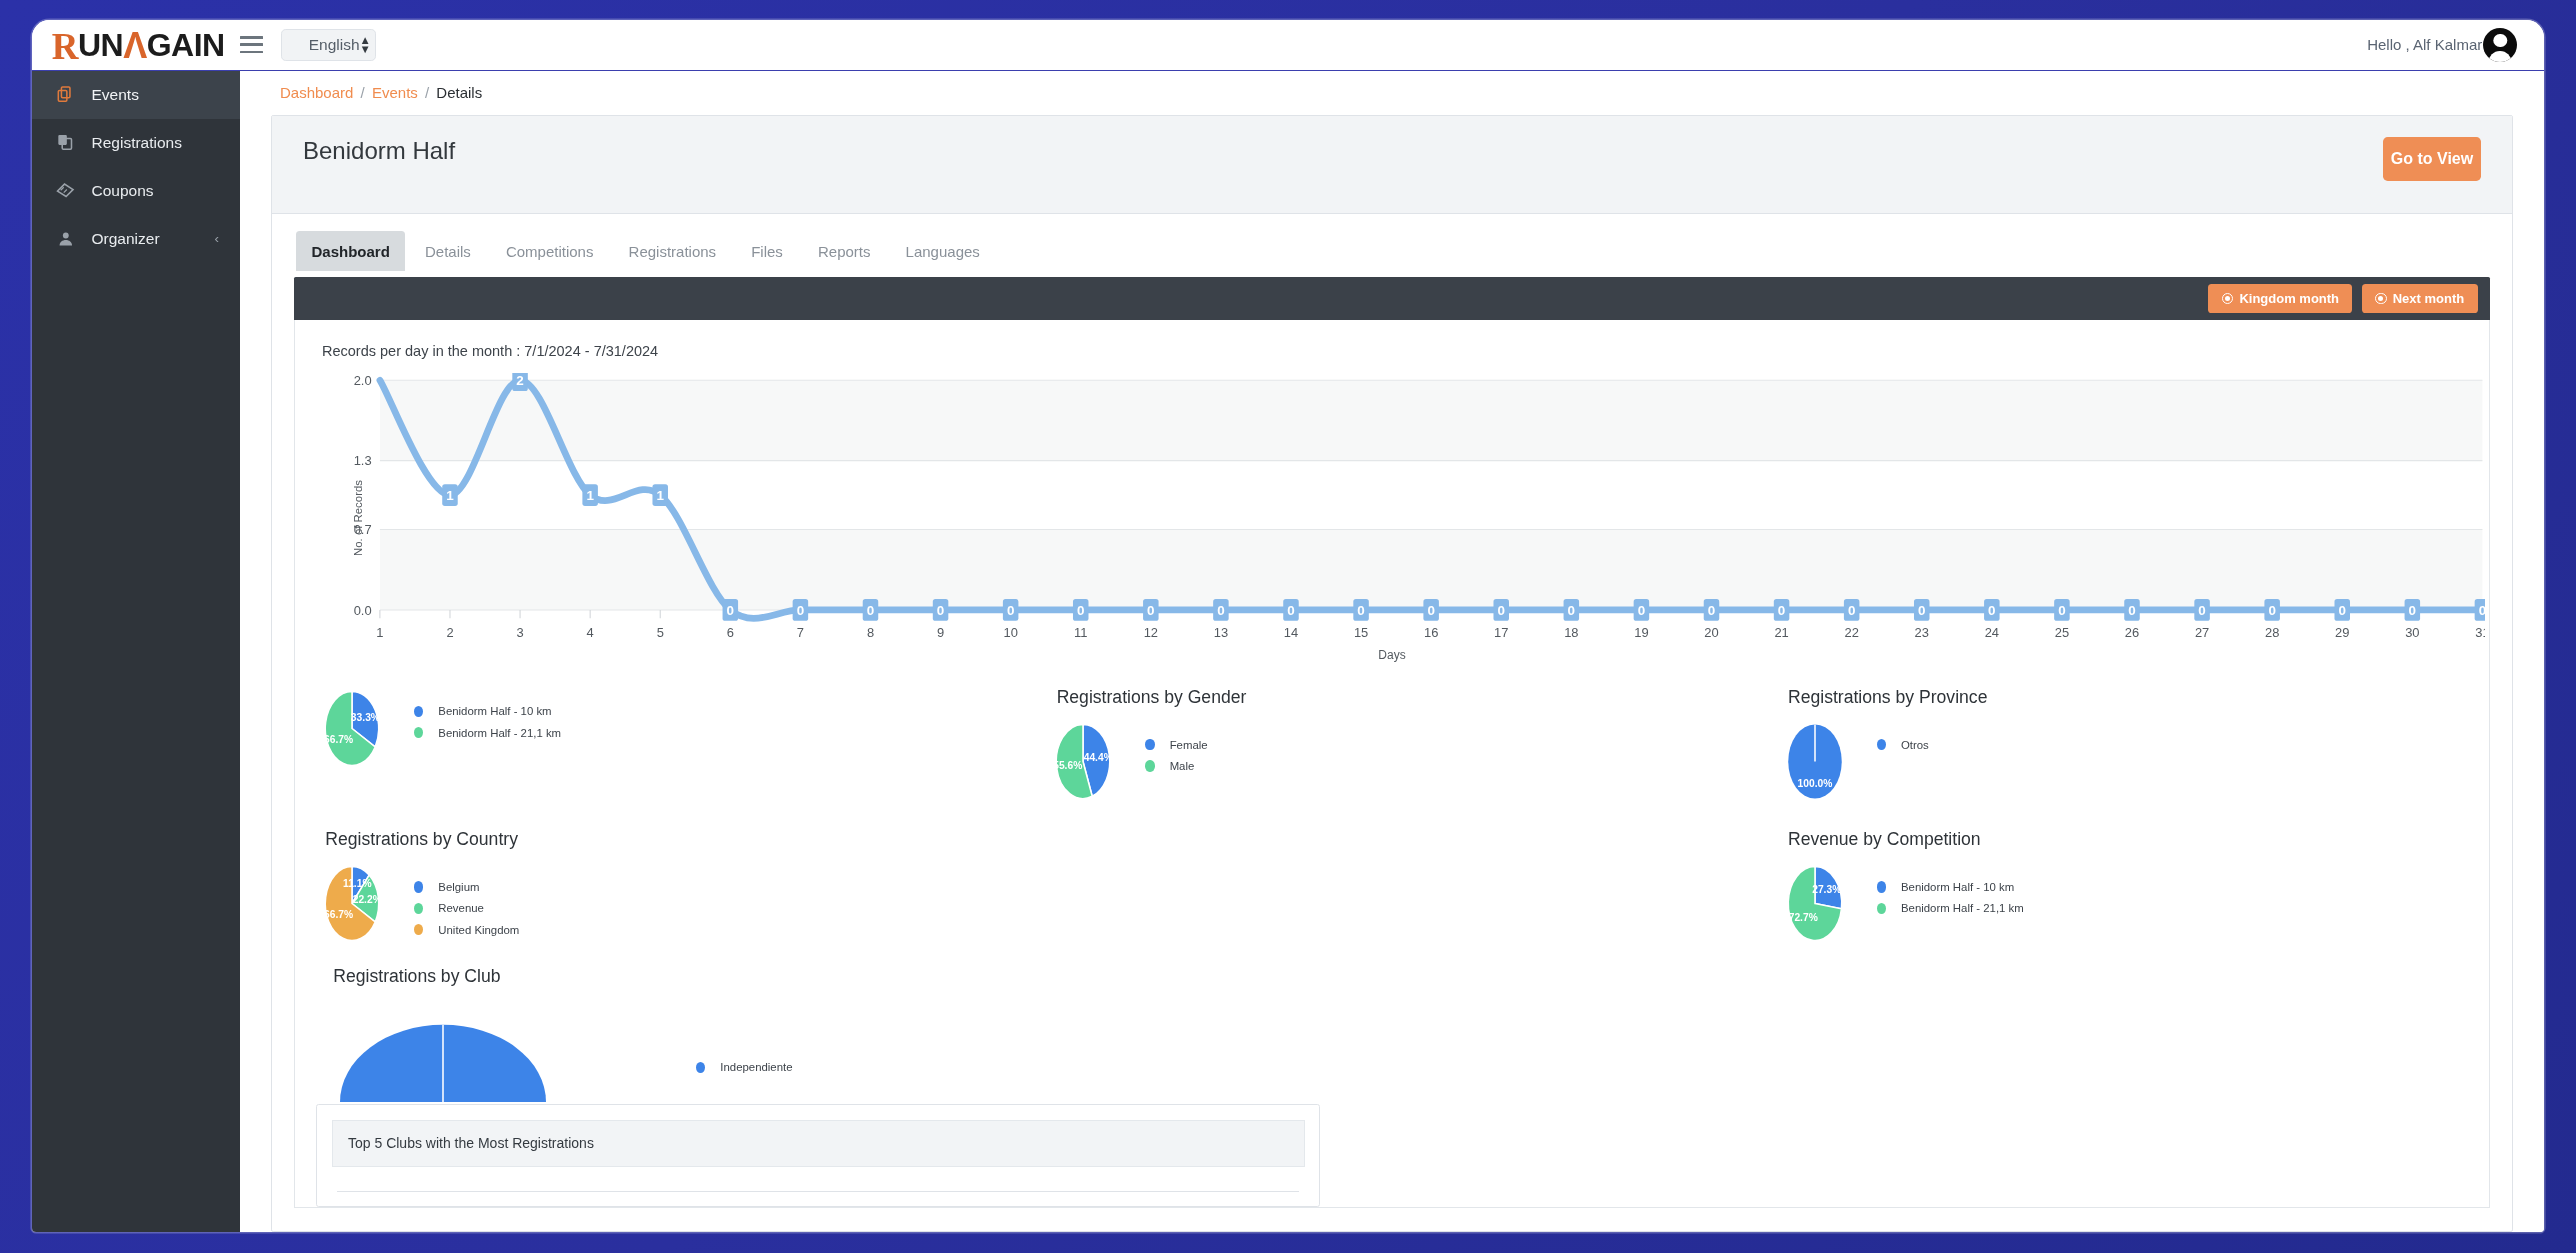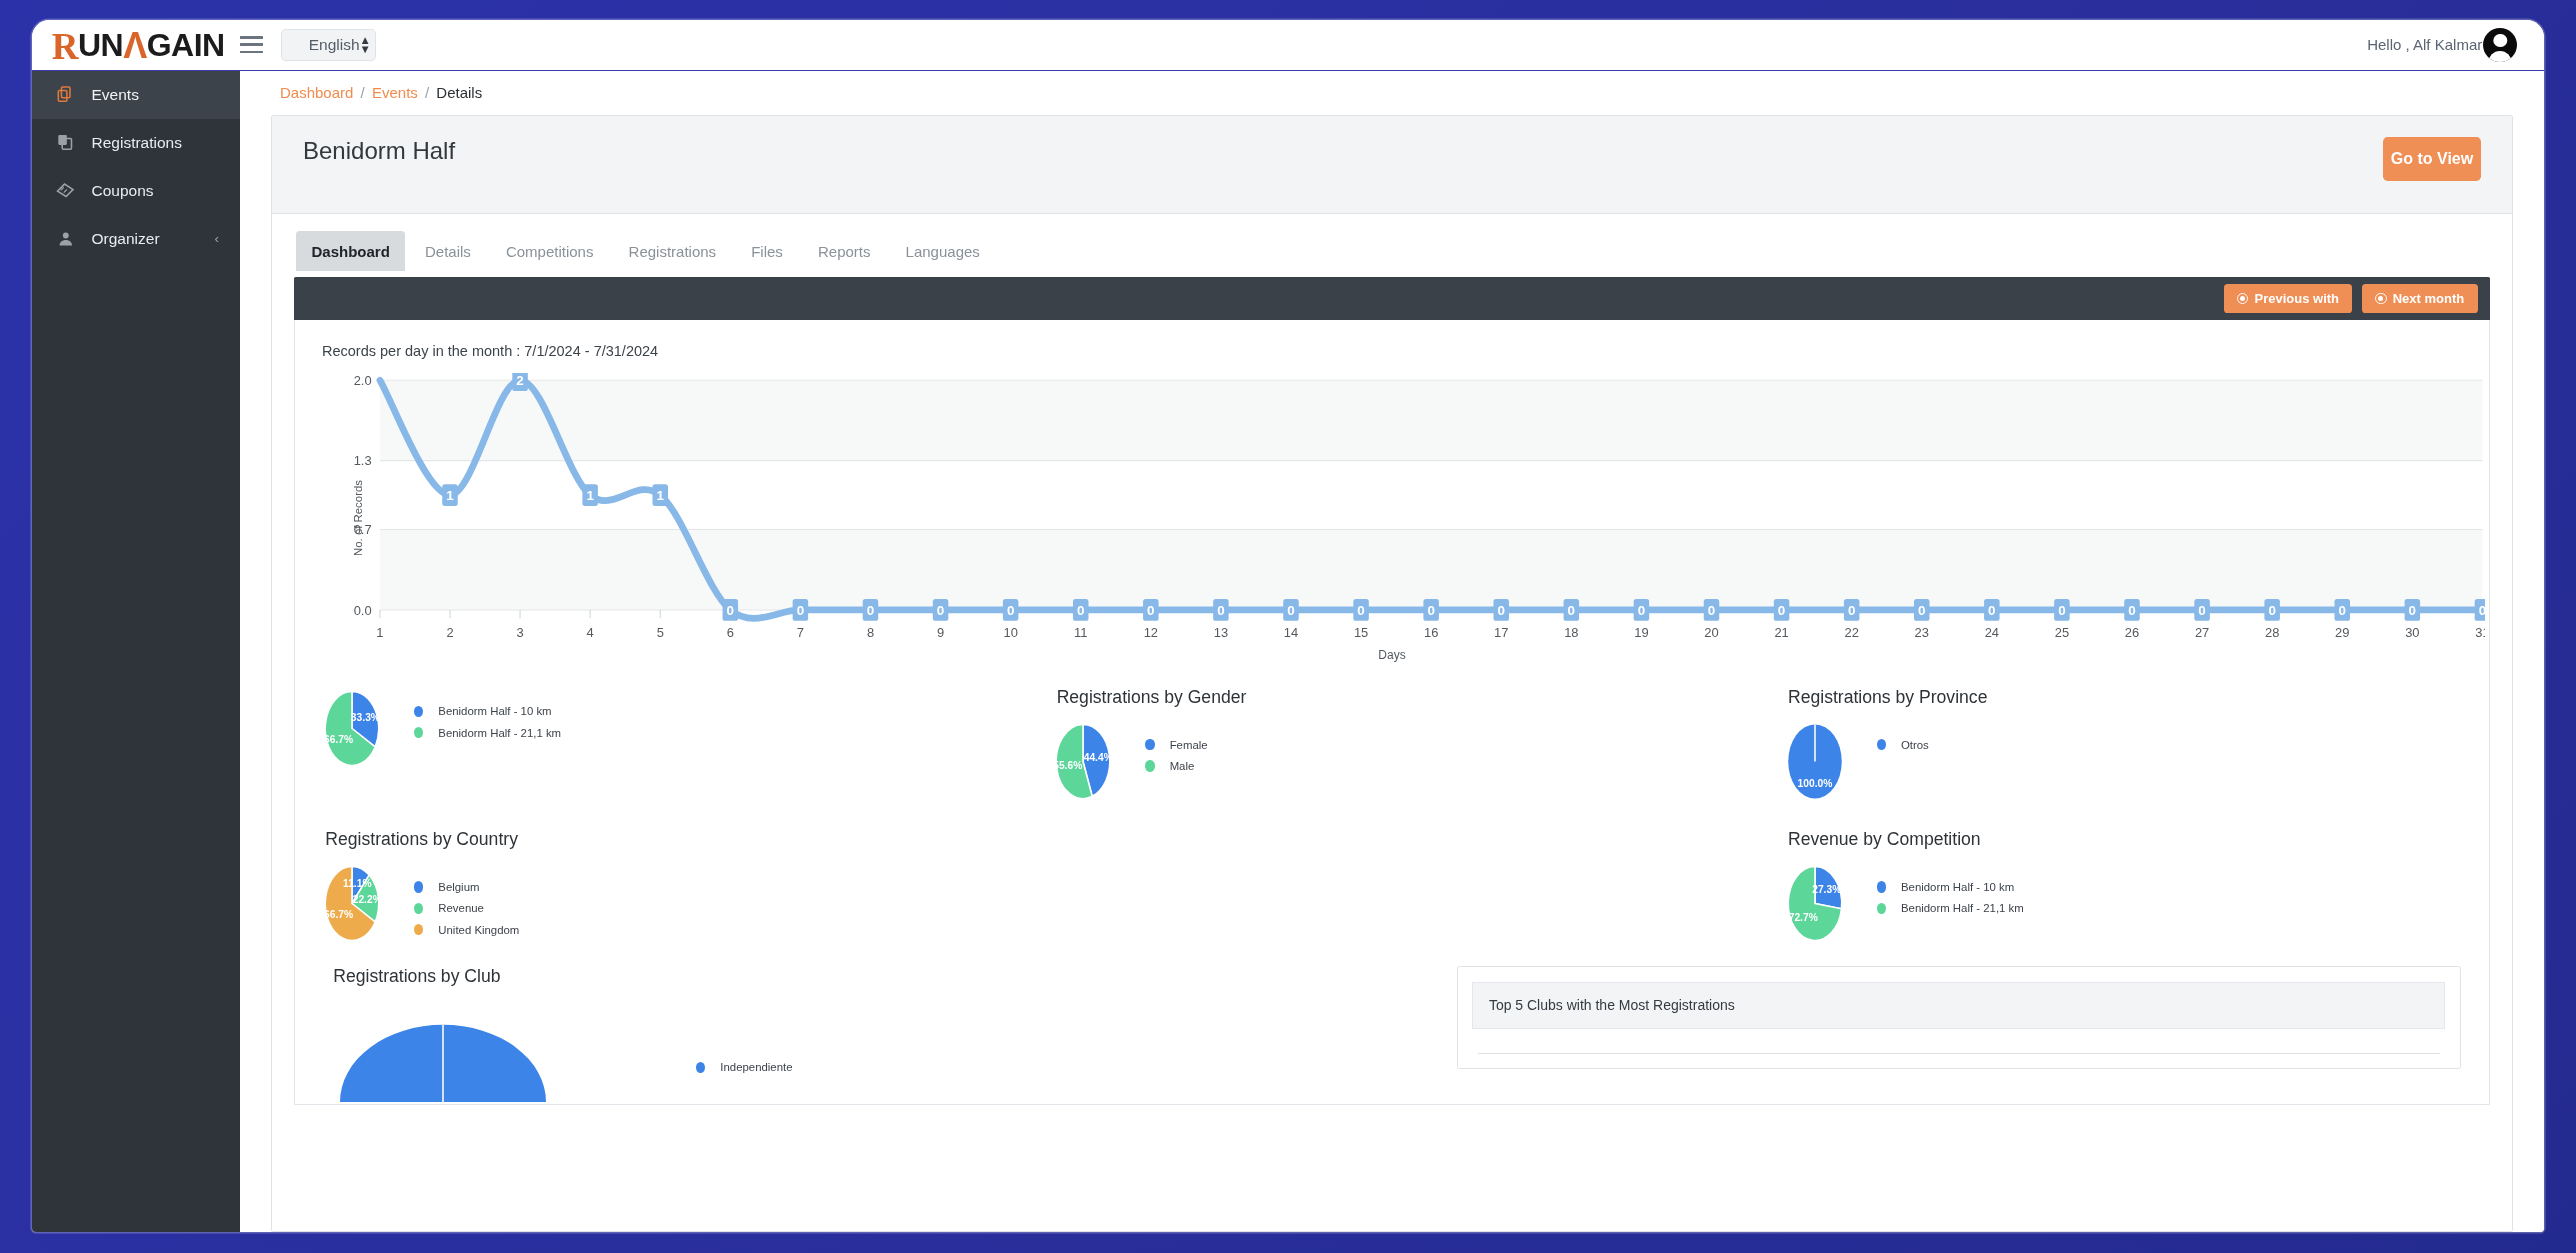--- a/index.html
+++ b/index.html
@@ -139,21 +139,21 @@
   
   .pies-row { display:flex; margin: 24px 0 0 0; }
   .pie-block { flex: 1 1 0; padding-left: 21px; }
   .pie-title { font-size:17.6px; color:#2e3338; margin: 0 0 12.4px 9.3px; }
   .pie-body { display:flex; align-items:flex-start; gap: 26px; }
   .pie-legend { padding-top: 18.6px; }
   .legend-row { display:flex; align-items:center; gap:15px; font-size:11.4px; color:#3d434a; margin-bottom:9.3px; white-space:nowrap;}
   .legend-dot { width:9.3px; height:11.4px; border-radius:50%; flex:0 0 auto; }
 
   
-  #bottom-row { display:flex; margin-top: 18.6px; }
+  #bottom-row { display:flex; margin-top: 18.6px; flex-direction: column; }
   #club-col { width: 52%; padding-left: 29px; }
   #top5-col { width: 48%; padding: 0 28px 0 21px; }
   #top5-card { border:0.5px solid #dfe3e8; border-radius:2.6px; padding: 14.5px; background:#fff; }
   #top5-head { background:#f2f4f6; border:0.5px solid #e4e8ec; padding: 14.5px 15.5px; font-size:14px; color:#343a40;}
   #top5-rule { border-top:0.5px solid #dfe3e8; margin: 24px 5.2px 0 5.2px; }
 </style>
 </head>
 <body>
 
 <div id="device">
@@ -247,21 +247,21 @@
         <div class="tab">Competitions</div>
         <div class="tab">Registrations</div>
         <div class="tab">Files</div>
         <div class="tab">Reports</div>
         <div class="tab">Languages</div>
       </div>
 
       <div id="month-bar">
         <button class="month-btn">
           <span class="dot"></span>
-          <span>Previous with</span>
+          <span>Kingdom month</span>
         </button>
         <button class="month-btn">
           <span class="dot"></span>
           <span>Next month</span>
         </button>
       </div>
 
       <div id="chart-panel">
 
         <div id="chart-caption">Records per day in the month : 7/1/2024 - 7/31/2024</div>

